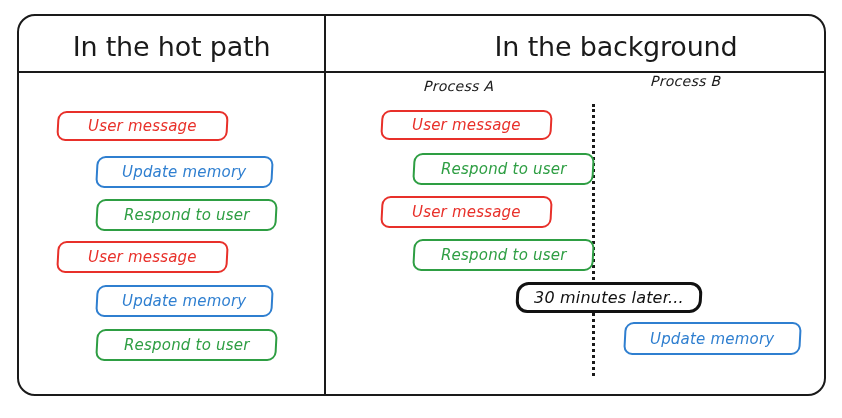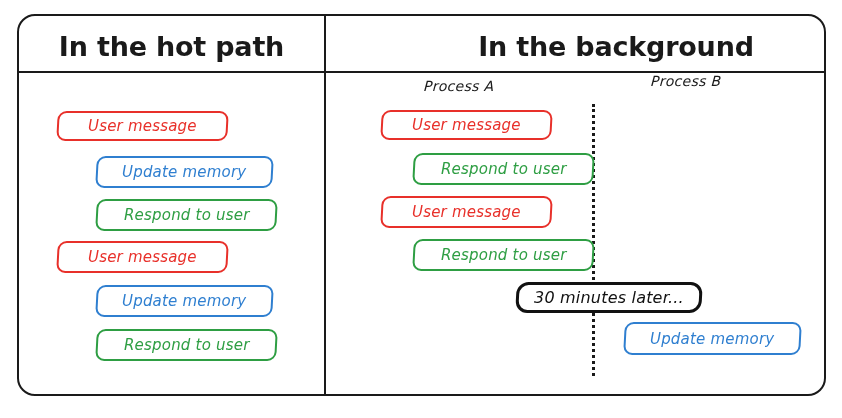--- a/index.html
+++ b/index.html
@@ -53,21 +53,21 @@
 
   .col-title {
     position: absolute;
     top: 28px;
     height: 38px;
     line-height: 38px;
     text-align: center;
     font-size: 27px;
     color: #1a1a1a;
     font-family: "DejaVu Sans", sans-serif;
-    font-weight: 700;
+    font-weight: 400;
     letter-spacing: -0.2px;
   }
   #title-left  { left: 19px;  width: 305px; }
   #title-right { left: 326px; width: 580px; }
 
   
   .lane-label {
     position: absolute;
     font-family: "DejaVu Sans", sans-serif;
     font-size: 14px;

